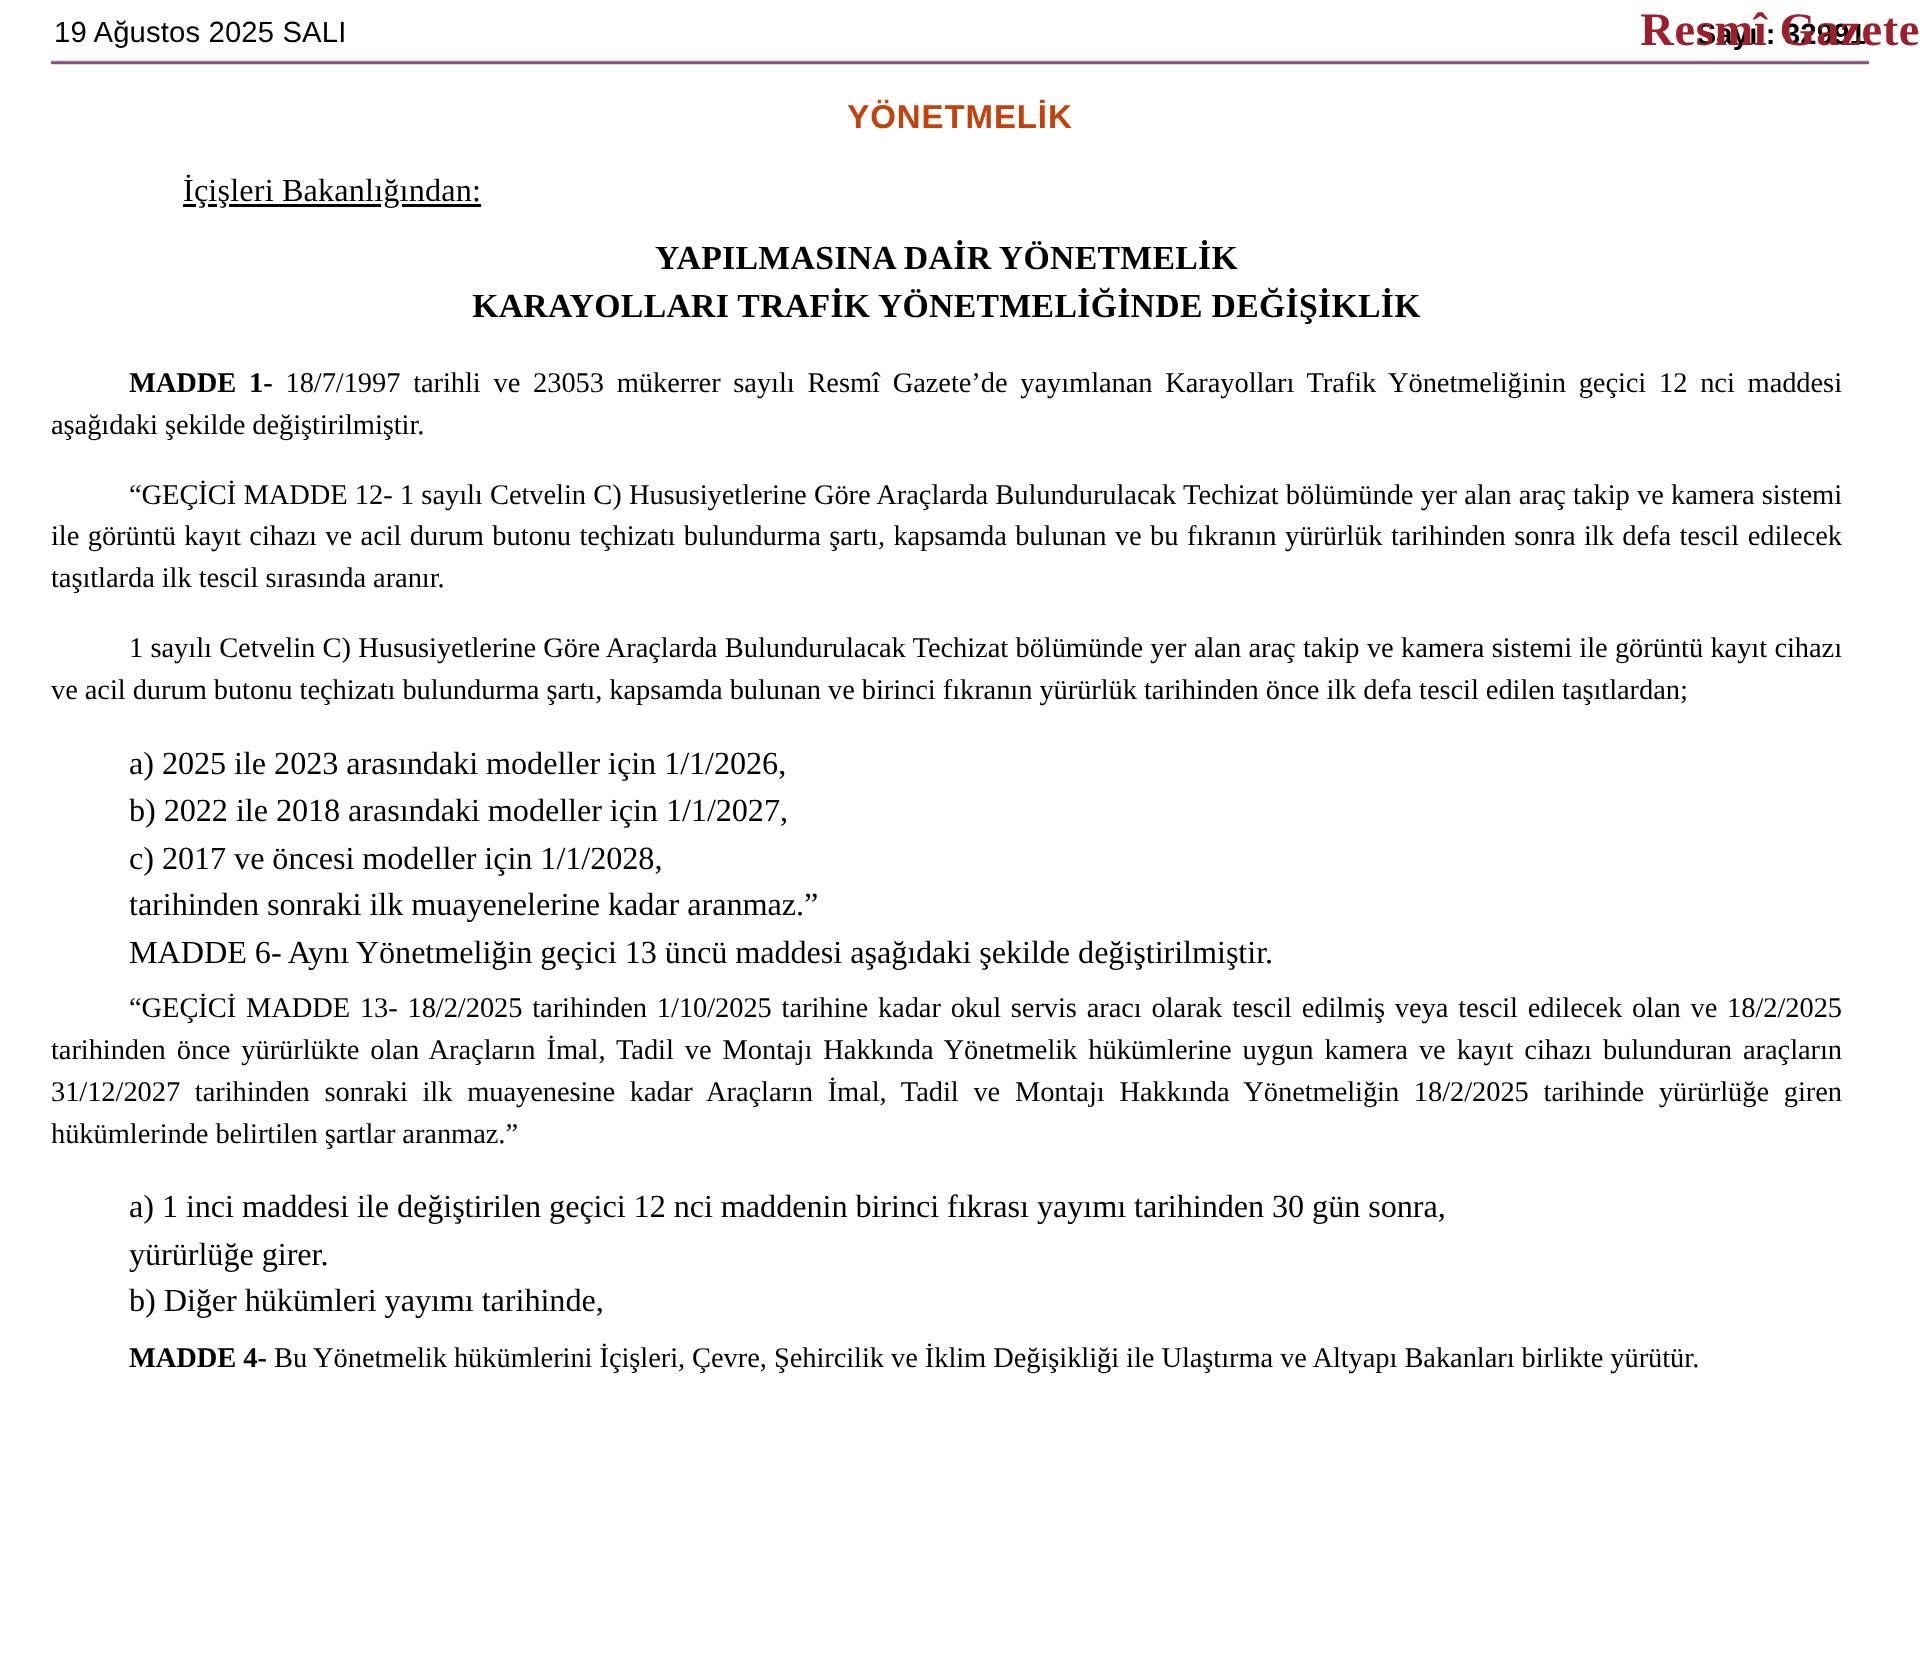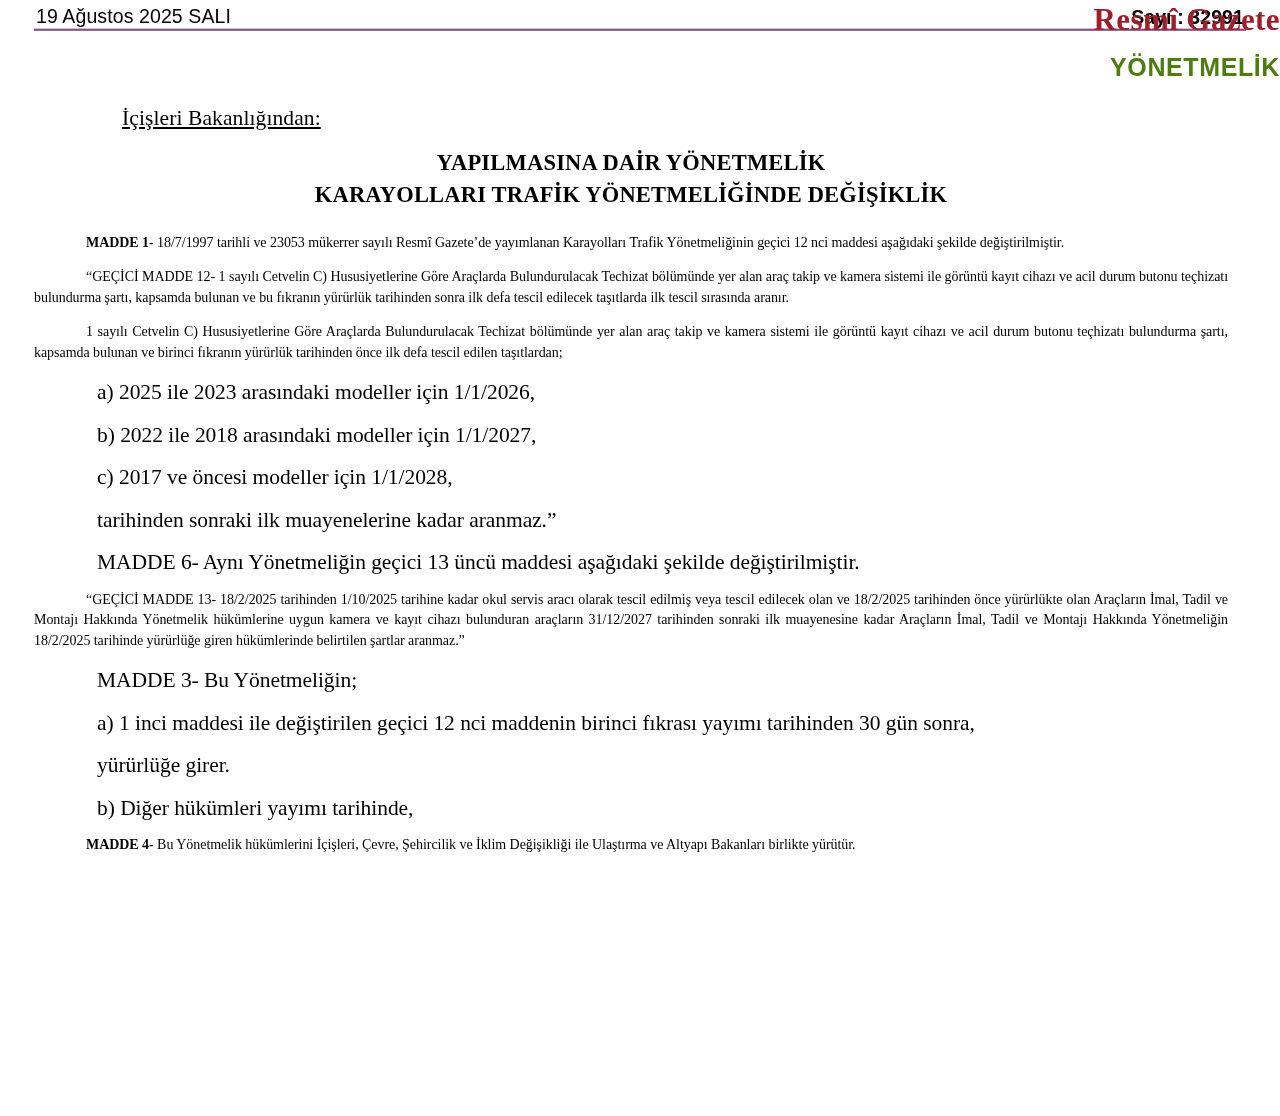--- a/index.html
+++ b/index.html
@@ -20,21 +20,21 @@
     position: relative;
     width: 1280px;
     height: 1116px;
     box-sizing: border-box;
     padding: 0;
   }
 
   
   .masthead {
     position: relative;
-    height: 28px;
+    height: 40px;
     padding: 0 36px;
     display: flex;
     align-items: center;
     justify-content: space-between;
   }
   .masthead-date,
   .masthead-issue {
     font-family: "Liberation Sans", "DejaVu Sans", sans-serif;
     font-size: 19.5px;
     letter-spacing: .1px;
@@ -60,25 +60,25 @@
 
   .masthead-rule {
     margin: 0 34px 0 34px;
     height: 3px;
     background: linear-gradient(to bottom, #ffffff 0, #b586b5 30%, #5d2b57 65%, #c9aec9 100%);
     border: 0;
   }
 
   
   .section-heading {
-    text-align: right;
+    text-align: center;
     font-family: "Liberation Sans", "DejaVu Sans", sans-serif;
     font-weight: bold;
-    font-size: 25px;
-    color: #4d7c0f;
+    font-size: 22px;
+    color: #c2410c;
     letter-spacing: .6px;
     margin-top: 22px;
   }
 
   
   .content {
     padding: 0 52px 0 34px;
     margin-top: 24px;
   }
 
@@ -93,38 +93,38 @@
   .doc-title {
     text-align: center;
     font-weight: bold;
     font-size: 22.5px;
     letter-spacing: .2px;
     line-height: 1.42;
     margin-top: 16px;
   }
 
   .para {
-    font-size: 14px;
+    font-size: 19px;
     line-height: 1.465;
     text-align: justify;
     text-justify: inter-word;
     margin-top: 8px;
     text-indent: 52px;
     letter-spacing: -.05px;
   }
   .para.first-block { margin-top: 22px; }
   .para .lead {
     font-weight: bold;
   }
 
   .line {
     font-size: 21.5px;
     line-height: 1.465;
     text-align: left;
-    margin: 11px;
+    margin: 0;
     text-indent: 52px;
     letter-spacing: -.05px;
   }
 
   .para:last-child { margin-bottom: 0; }
 </style>
 </head>
 <body>
 
 <div class="page">
@@ -155,21 +155,20 @@
 
     <p class="line">a) 2025 ile 2023 arasındaki modeller için 1/1/2026,</p>
     <p class="line">b) 2022 ile 2018 arasındaki modeller için 1/1/2027,</p>
     <p class="line">c) 2017 ve öncesi modeller için 1/1/2028,</p>
     <p class="line">tarihinden sonraki ilk muayenelerine kadar aranmaz.”</p>
 
     <p class="line"><span class="lead">MADDE 6-</span><span> Aynı Yönetmeliğin geçici 13 üncü maddesi aşağıdaki şekilde değiştirilmiştir.</span></p>
 
     <p class="para">“GEÇİCİ MADDE 13- 18/2/2025 tarihinden 1/10/2025 tarihine kadar okul servis aracı olarak tescil edilmiş veya tescil edilecek olan ve 18/2/2025 tarihinden önce yürürlükte olan Araçların İmal, Tadil ve Montajı Hakkında Yönetmelik hükümlerine uygun kamera ve kayıt cihazı bulunduran araçların 31/12/2027 tarihinden sonraki ilk muayenesine kadar Araçların İmal, Tadil ve Montajı Hakkında Yönetmeliğin 18/2/2025 tarihinde yürürlüğe giren hükümlerinde belirtilen şartlar aranmaz.”</p>
 
-    <p class="line"><span class="lead">MADDE 3-</span><span> Bu Yönetmeliğin;</span></p>
 
     <p class="line">a) 1 inci maddesi ile değiştirilen geçici 12 nci maddenin birinci fıkrası yayımı tarihinden 30 gün sonra,</p>
     <p class="line">yürürlüğe girer.</p>
     <p class="line">b) Diğer hükümleri yayımı tarihinde,</p>
 
     <p class="para"><span class="lead">MADDE 4-</span><span> Bu Yönetmelik hükümlerini İçişleri, Çevre, Şehircilik ve İklim Değişikliği ile Ulaştırma ve Altyapı Bakanları birlikte yürütür.</span></p>
 
   </div>
 </div>
 

